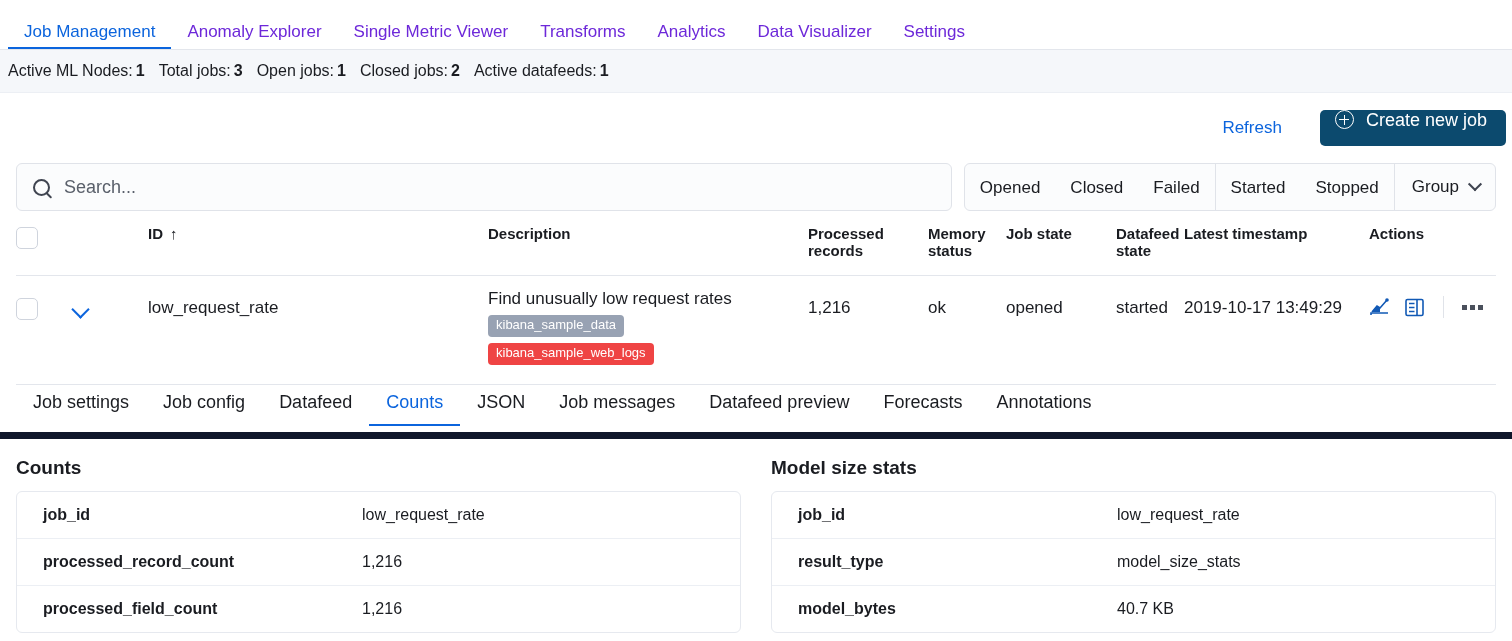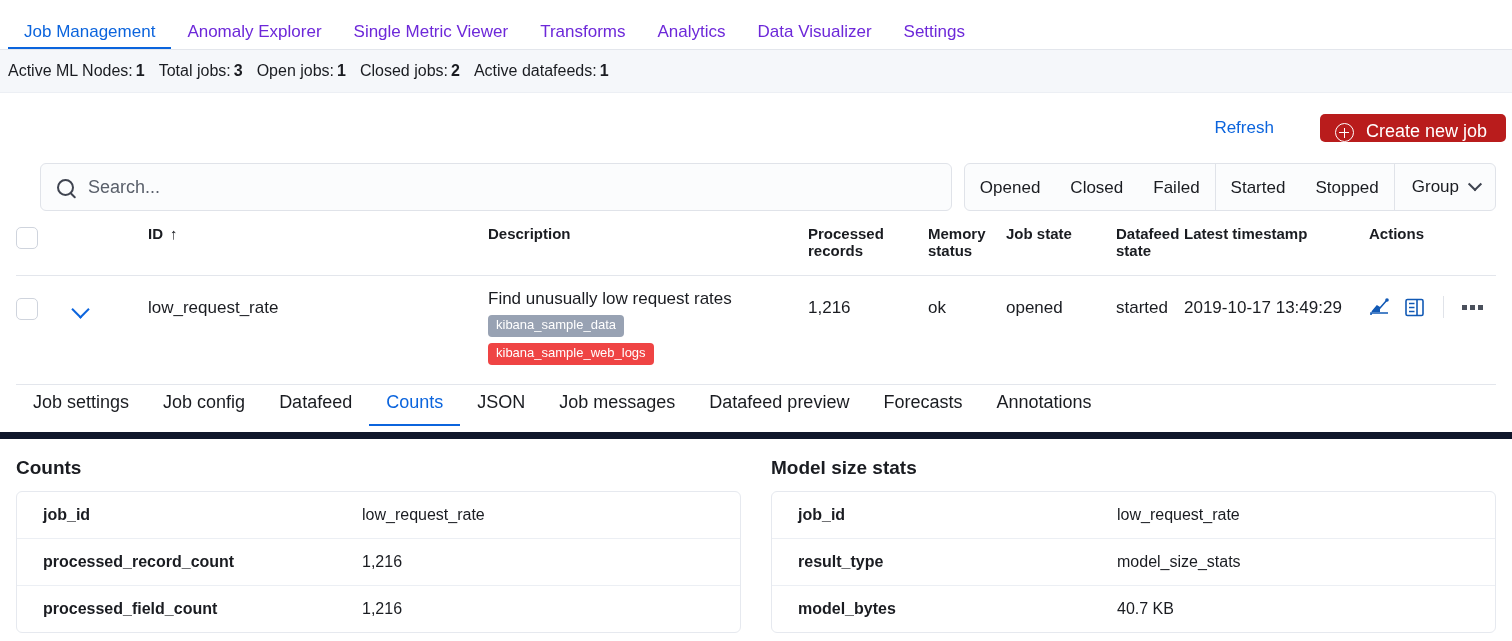--- a/index.html
+++ b/index.html
@@ -48,39 +48,39 @@
   .stat { margin-right: 14px; white-space: nowrap; }
   .stat b { font-weight: 700; margin-left: 3px; }
 
   
   .actionrow {
     height: 70px;
     display: flex;
     align-items: center;
     justify-content: flex-end;
     padding: 0 6px 0 0;
-    gap: 8px;
+    gap: 0;
   }
   .refresh-link {
     font-size: 17px;
     color: #0b64dd;
     cursor: pointer;
     margin-right: 38px;
   }
   .create-btn {
-    background: #b91c1c;
+    background: #0c4a6e;
     color: #ffffff;
     border: none;
     border-radius: 5px;
-    height: 28px;
+    height: 36px;
     padding: 0 19px 0 15px;
     font-size: 18px;
     font-family: "Liberation Sans", sans-serif;
     display: flex;
-    align-items: flex-end;
+    align-items: flex-start;
     gap: 12px;
     cursor: pointer;
   }
   .plus-circle {
     width: 19px; height: 19px;
     border: 1.7px solid #fff;
     border-radius: 50%;
     position: relative;
     flex: 0 0 auto;
   }
@@ -90,21 +90,20 @@
   .plus-circle::before { left: 3.5px; right: 3.5px; top: 7.6px; height: 1.7px; }
   .plus-circle::after  { top: 3.5px; bottom: 3.5px; left: 7.6px; width: 1.7px; }
 
   
   .filterrow {
     display: flex;
     align-items: stretch;
     padding: 0 16px;
     gap: 12px;
     height: 48px;
-    margin-left: 24px;
   }
   .searchbox {
     flex: 1 1 auto;
     border: 1px solid #e0e3e9;
     border-radius: 6px;
     background: #fbfcfd;
     display: flex;
     align-items: center;
     padding-left: 16px;
     gap: 14px;

